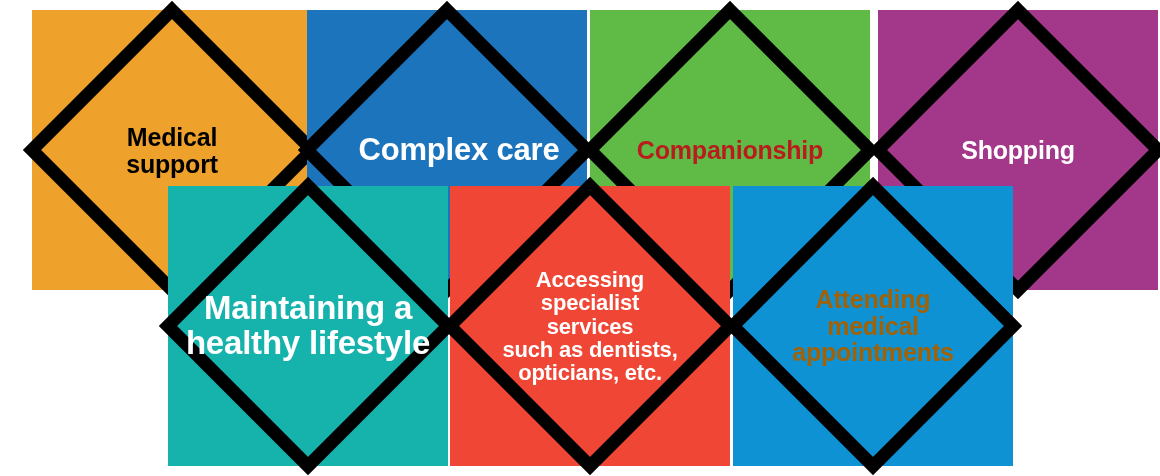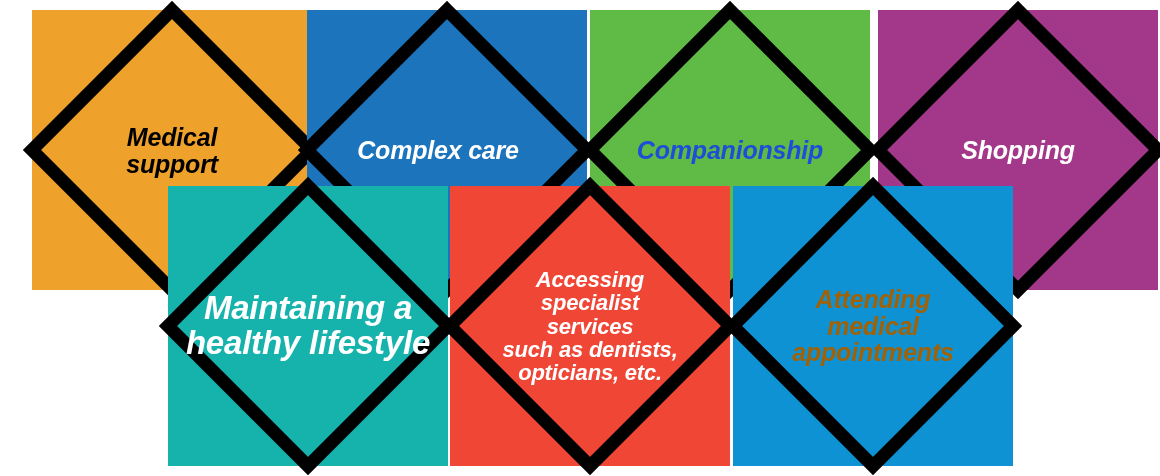--- a/index.html
+++ b/index.html
@@ -10,21 +10,20 @@
   body {
     width: 1160px;
     height: 476px;
     overflow: hidden;
     font-family: "Liberation Sans", sans-serif;
   }
   #diagram-root {
     position: relative;
     width: 1160px;
     height: 476px;
-    font-style: italic;
   }
   svg#tiles-svg {
     position: absolute;
     top: 0;
     left: 0;
     width: 1160px;
     height: 476px;
     display: block;
   }
   .tile-label {
@@ -76,22 +75,22 @@
       </g>
       <g>
         <rect x="733" y="186" width="280" height="280" fill="#0E92D3"></rect>
         <polygon points="873,186 1013,326 873,466 733,326" fill="#0E92D3"></polygon>
         <polygon points="873,186 1013,326 873,466 733,326" fill="none" stroke="#000000" stroke-width="13" stroke-linejoin="miter"></polygon>
       </g>
     </svg>
   <div id="labels-layer">
       <div class="tile-label" style="left: 172px; top: 150px; color: rgb(0, 0, 0); font-size: 25px; width: 340px;">Medical
 support</div>
-      <div class="tile-label" style="left: 438px; top: 150px; color: rgb(255, 255, 255); font-size: 25px; width: 340px;">Complex care</div>
-      <div class="tile-label" style="left: 730px; top: 150px; color: #1d4ed8; font-size: 25px; width: 340px;">Companionship</div>
+      <div class="tile-label" style="left: 459px; top: 150px; color: rgb(255, 255, 255); font-size: 31px; width: 340px;">Complex care</div>
+      <div class="tile-label" style="left: 730px; top: 150px; color: #b91c1c; font-size: 25px; width: 340px;">Companionship</div>
       <div class="tile-label" style="left: 1018px; top: 150px; color: rgb(255, 255, 255); font-size: 25px; width: 340px;">Shopping</div>
       <div class="tile-label" style="left: 308px; top: 326px; color: rgb(255, 255, 255); font-size: 33px; width: 340px;">Maintaining a
 healthy lifestyle</div>
       <div class="tile-label" style="left: 590px; top: 326px; color: rgb(255, 255, 255); font-size: 22px; width: 340px;">Accessing
 specialist
 services
 such as dentists,
 opticians, etc.</div>
       <div class="tile-label" style="left: 873px; top: 326px; color: #a16207; font-size: 25px; width: 340px;">Attending
 medical

